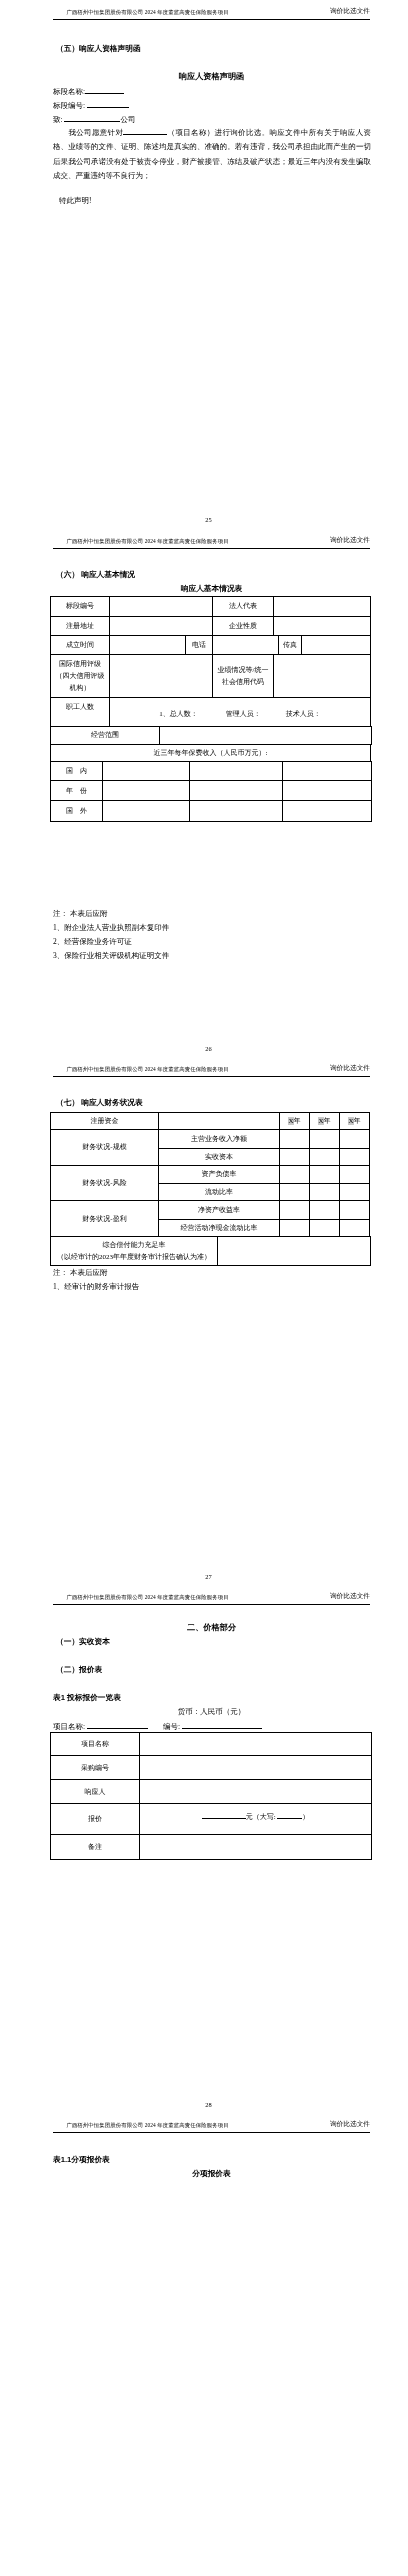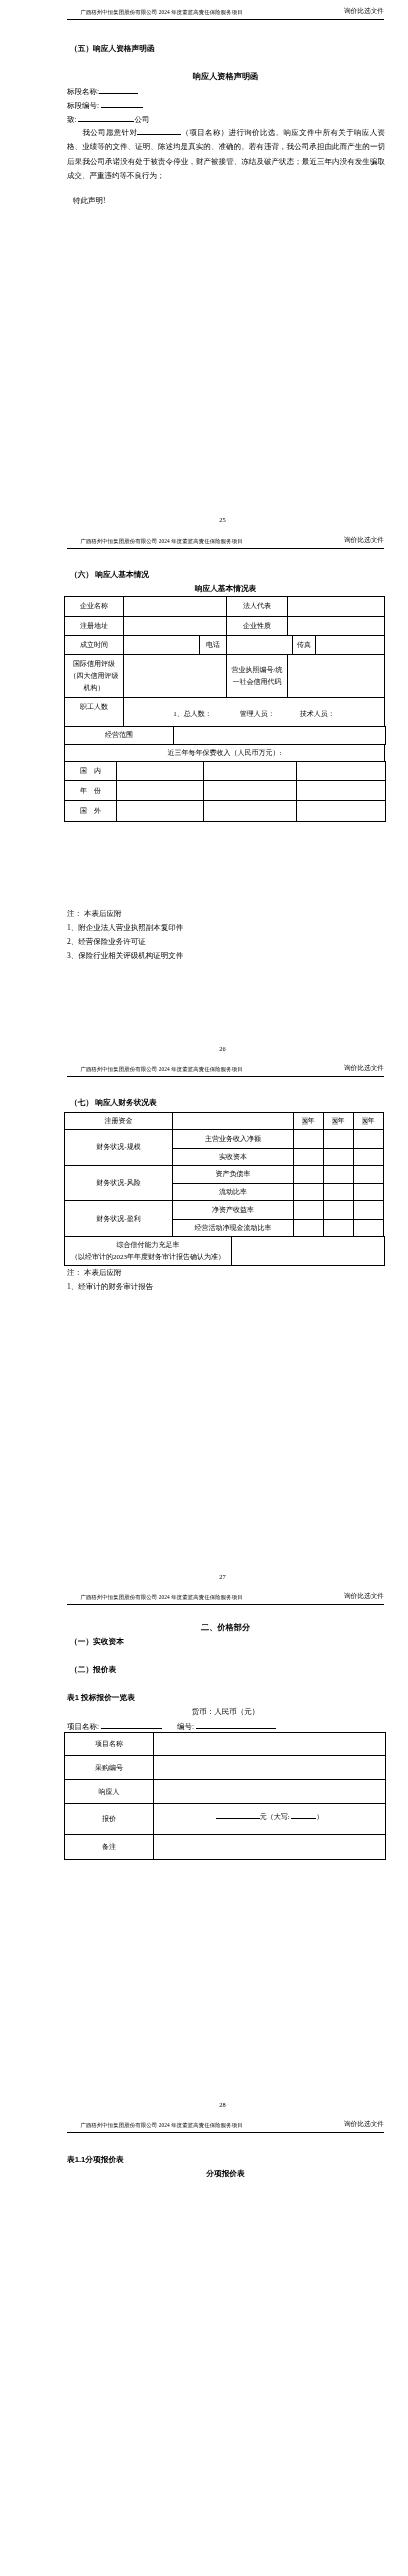--- a/index.html
+++ b/index.html
@@ -1,18 +1,18 @@
 <!DOCTYPE html>
 <html style="font-size:8.2px"><head>
 <meta charset="utf-8">
 <style>
   html,body { margin:0; padding:0; background:#fff; }
   #doc { position:relative; width:409px; height:3210px; background:#fff;
          font-family:"Liberation Serif", serif; color:#000; }
-  .page { position:absolute; left:18px; width:378px; }
+  .page { position:absolute; left:4px; width:378px; }
   .abs { position:absolute; }
   .pg-header { position:absolute; left:49px; width:317px; top:7.2px;
                border-bottom:1px solid #000; padding-bottom:2.6px;
                display:flex; justify-content:space-between; align-items:flex-end; }
   .ph-left  { font-size:5.4px; padding-left:13.4px; letter-spacing:0.1px; }
   .ph-right { font-size:6.7px; }
   .sec-title { font-family:"Liberation Sans", sans-serif; font-weight:bold; font-size:7.7px; }
   .big-title { font-family:"Liberation Sans", sans-serif; font-weight:bold; font-size:8.2px; }
   .centered { left:49px; width:317px; text-align:center; }
   .body-text { font-size:7.5px;text-align:center; }
@@ -76,21 +76,21 @@
     <div class="tbl-stack" style="top:67px;">
       <table class="band">
         <colgroup>
             <col style="width:59px">
             <col style="width:103px">
             <col style="width:61px">
             <col style="width:97px">
           </colgroup>
         <tbody>
             <tr style="height:19.6px">
-          <td>企业名称</td>
+          <td>标段编号</td>
           <td></td>
           <td>法人代表</td>
           <td></td>
         </tr>
         <tr style="height:19.6px">
           <td>注册地址</td>
           <td></td>
           <td>企业性质</td>
           <td></td>
         </tr>
@@ -120,21 +120,21 @@
         <colgroup>
             <col style="width:59px">
             <col style="width:103px">
             <col style="width:61px">
             <col style="width:97px">
           </colgroup>
         <tbody>
             <tr style="height:43px">
           <td style="line-height:12px;">国际信用评级（四大信用评级机构）</td>
           <td></td>
-          <td style="line-height:12px;">营业执照编号/统一社会信用代码</td>
+          <td style="line-height:12px;">业绩情况等/统一社会信用代码</td>
           <td></td>
         </tr>
       </tbody>
         </table>
       <table class="band">
         <colgroup>
             <col style="width:59px">
             <col style="width:261px">
           </colgroup>
         <tbody>

